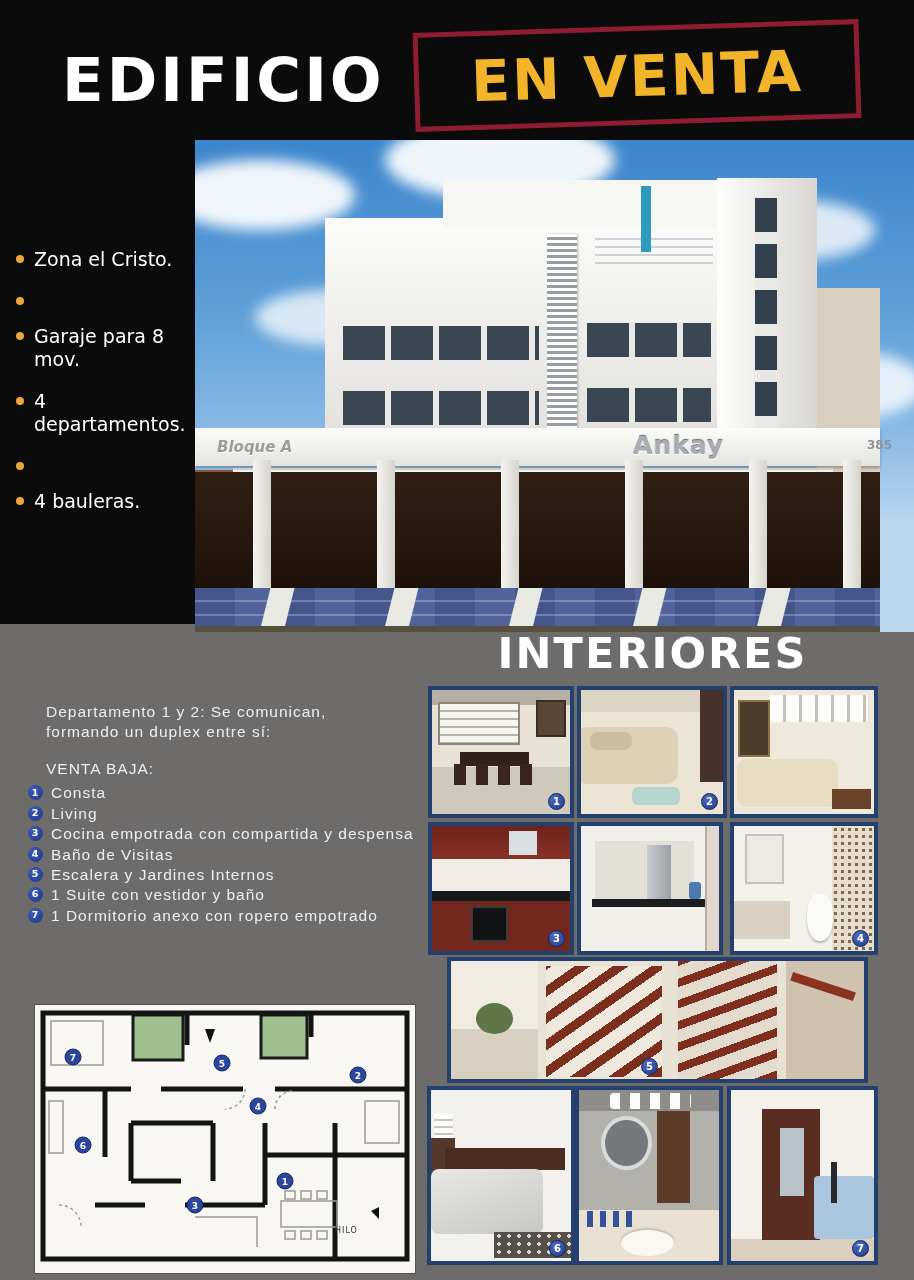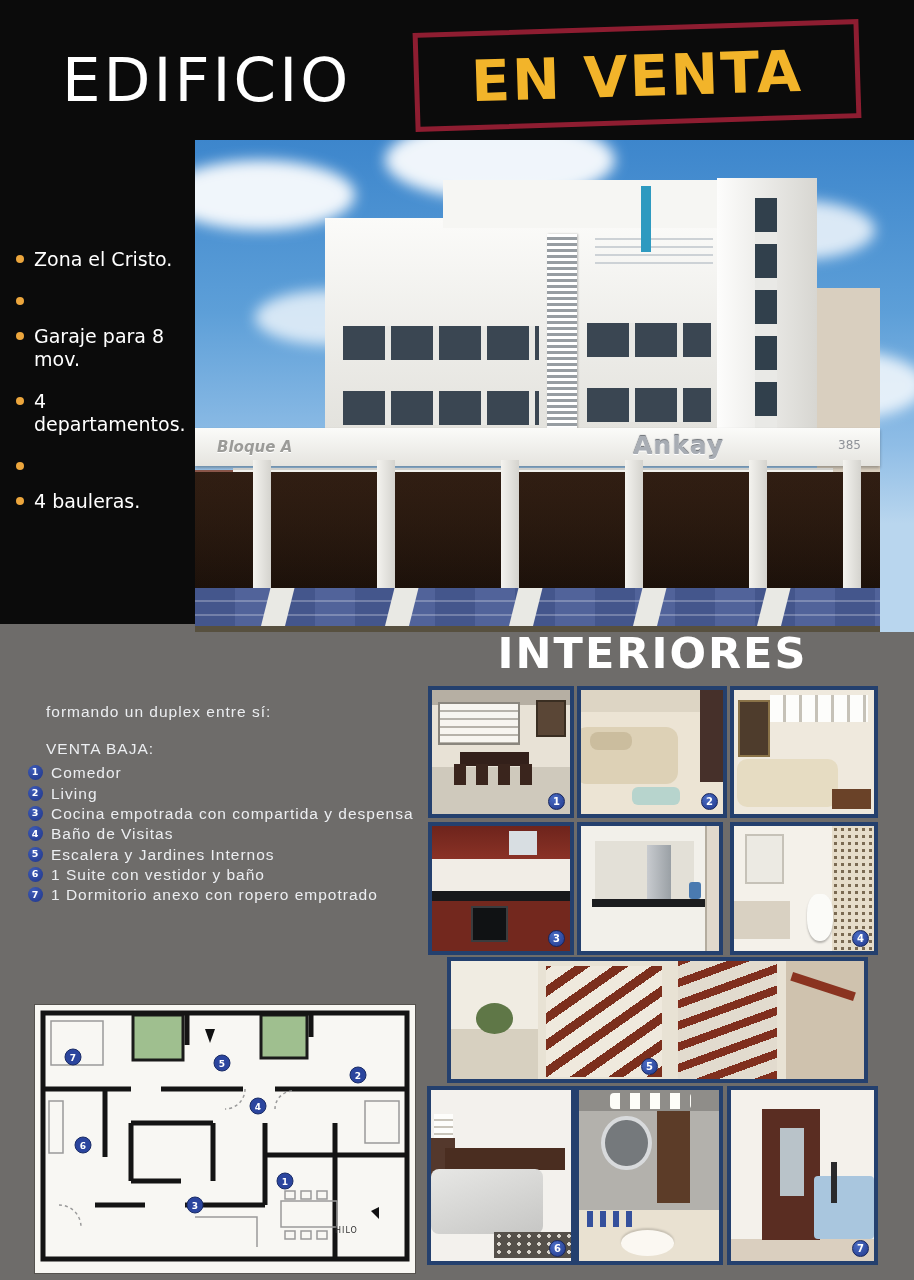--- a/index.html
+++ b/index.html
@@ -2,21 +2,21 @@
 <html><head>
 <meta charset="utf-8">
 <style>
   *{box-sizing:border-box;margin:0;padding:0}
   html,body{width:914px;height:1280px}
   body{font-family:"DejaVu Sans",sans-serif;background:#6e6c6a}
   .poster{position:relative;width:914px;height:1280px;overflow:hidden;background:#6e6c6a}
 
   
   .top-black{position:absolute;left:0;top:0;width:914px;height:624px;background:#0b0b0b}
-  .main-title{position:absolute;left:62px;top:44px;font-size:61px;font-weight:normal;color:#fff;letter-spacing:3px}
+  .main-title{position:absolute;left:62px;top:44px;font-size:61px;font-weight:bold;color:#fff;letter-spacing:3px}
   .venta-box{position:absolute;left:414px;top:26px;width:446px;height:99px;border:5px solid #8e1d31;
              display:flex;align-items:center;justify-content:center;transform:rotate(-1.8deg);background:#0b0b0b}
   .venta-text{font-size:57px;font-weight:bold;color:#f2b42a;letter-spacing:2px;white-space:nowrap}
 
   
   .features{position:absolute;left:16px;top:248px;width:180px;list-style:none}
   .features li{display:flex;gap:10px;margin-bottom:20px;color:#fff;font-size:19px;line-height:1.18}
   .dot{flex:0 0 8px;width:8px;height:8px;border-radius:50%;background:#eca63d;margin-top:7px}
 
   
@@ -43,21 +43,21 @@
   .r1b{left:392px;top:183px;width:124px}
   .r2{left:148px;top:251px;width:196px}
   .r2b{left:392px;top:248px;width:124px}
   .house-left{position:absolute;left:0;top:330px;width:132px;height:120px;
               background:linear-gradient(180deg,#8a564a 0 24px,#3a3530 24px)}
   .wall-right{position:absolute;left:622px;top:148px;width:63px;height:300px;background:#d9cfbf}
   .fascia{position:absolute;left:0;top:288px;width:685px;height:38px;background:linear-gradient(180deg,#fbfbf9,#e5e4df);box-shadow:0 2px 3px rgba(0,0,0,.3)}
   .sign-bloque{position:absolute;left:22px;top:10px;color:#9b9b98;font-size:15px;font-weight:bold;font-style:italic;text-shadow:0 1px 0 #fff}
   .sign-ankay{position:absolute;left:438px;top:3px;color:#a8adb4;font-size:25px;font-weight:bold;letter-spacing:1px;
               text-shadow:0 1px 0 #fff,0 -1px 1px #6a6e74}
-  .sign-num{position:absolute;left:643px;top:10px;color:#8f9298;font-size:12px;font-weight:normal}
+  .sign-num{position:absolute;left:672px;top:10px;color:#8f9298;font-size:12px;font-weight:bold}
   .vents{position:absolute;left:38px;top:328px;width:600px;height:16px;
          background:repeating-linear-gradient(180deg,#cfcfcb 0 2px,#f1f1ed 2px 5px)}
   .garage{position:absolute;left:0;top:332px;width:685px;height:116px;background:linear-gradient(180deg,#32201462,#00000000),linear-gradient(180deg,#301d12,#1c110a)}
   .pillar{position:absolute;top:320px;width:18px;height:130px;background:linear-gradient(90deg,#f4f3ef,#d4d3ce)}
   .pl1{left:58px}.pl2{left:182px}.pl3{left:306px}.pl4{left:430px}.pl5{left:554px}.pl6{left:648px}
   .bfloor{position:absolute;left:0;top:448px;width:685px;height:44px;
           background:repeating-linear-gradient(90deg,#44568c 0 40px,#51639a 40px 80px)}
   .bfloor:after{content:"";position:absolute;inset:0;background:repeating-linear-gradient(180deg,transparent 0 12px,rgba(255,255,255,.25) 12px 14px)}
   .stripe{position:absolute;top:448px;width:24px;height:44px;background:#e9e9e4;transform:skewX(-14deg)}
   .st1{left:70px}.st2{left:194px}.st3{left:318px}.st4{left:442px}.st5{left:566px}
@@ -233,26 +233,27 @@
     <div class="stripe st2"></div>
     <div class="stripe st3"></div>
     <div class="stripe st4"></div>
     <div class="stripe st5"></div>
     <div class="street"></div>
   </div>
 
   <h2 class="interiores">INTERIORES</h2>
 
   <div class="desc">
+    <p class="l1">Departamento 1 y 2:  Se comunican,</p>
     <p class="l2">formando un duplex entre sí:</p>
     <p class="section">VENTA BAJA:</p>
     <ul class="plist">
       <li>
           <span class="nbadge">1</span>
-          <span>Comedor</span>
+          <span>Consta</span>
         </li>
       <li>
           <span class="nbadge">2</span>
           <span>Living</span>
         </li>
       <li>
           <span class="nbadge">3</span>
           <span>Cocina empotrada con compartida y despensa</span>
         </li>
       <li>

